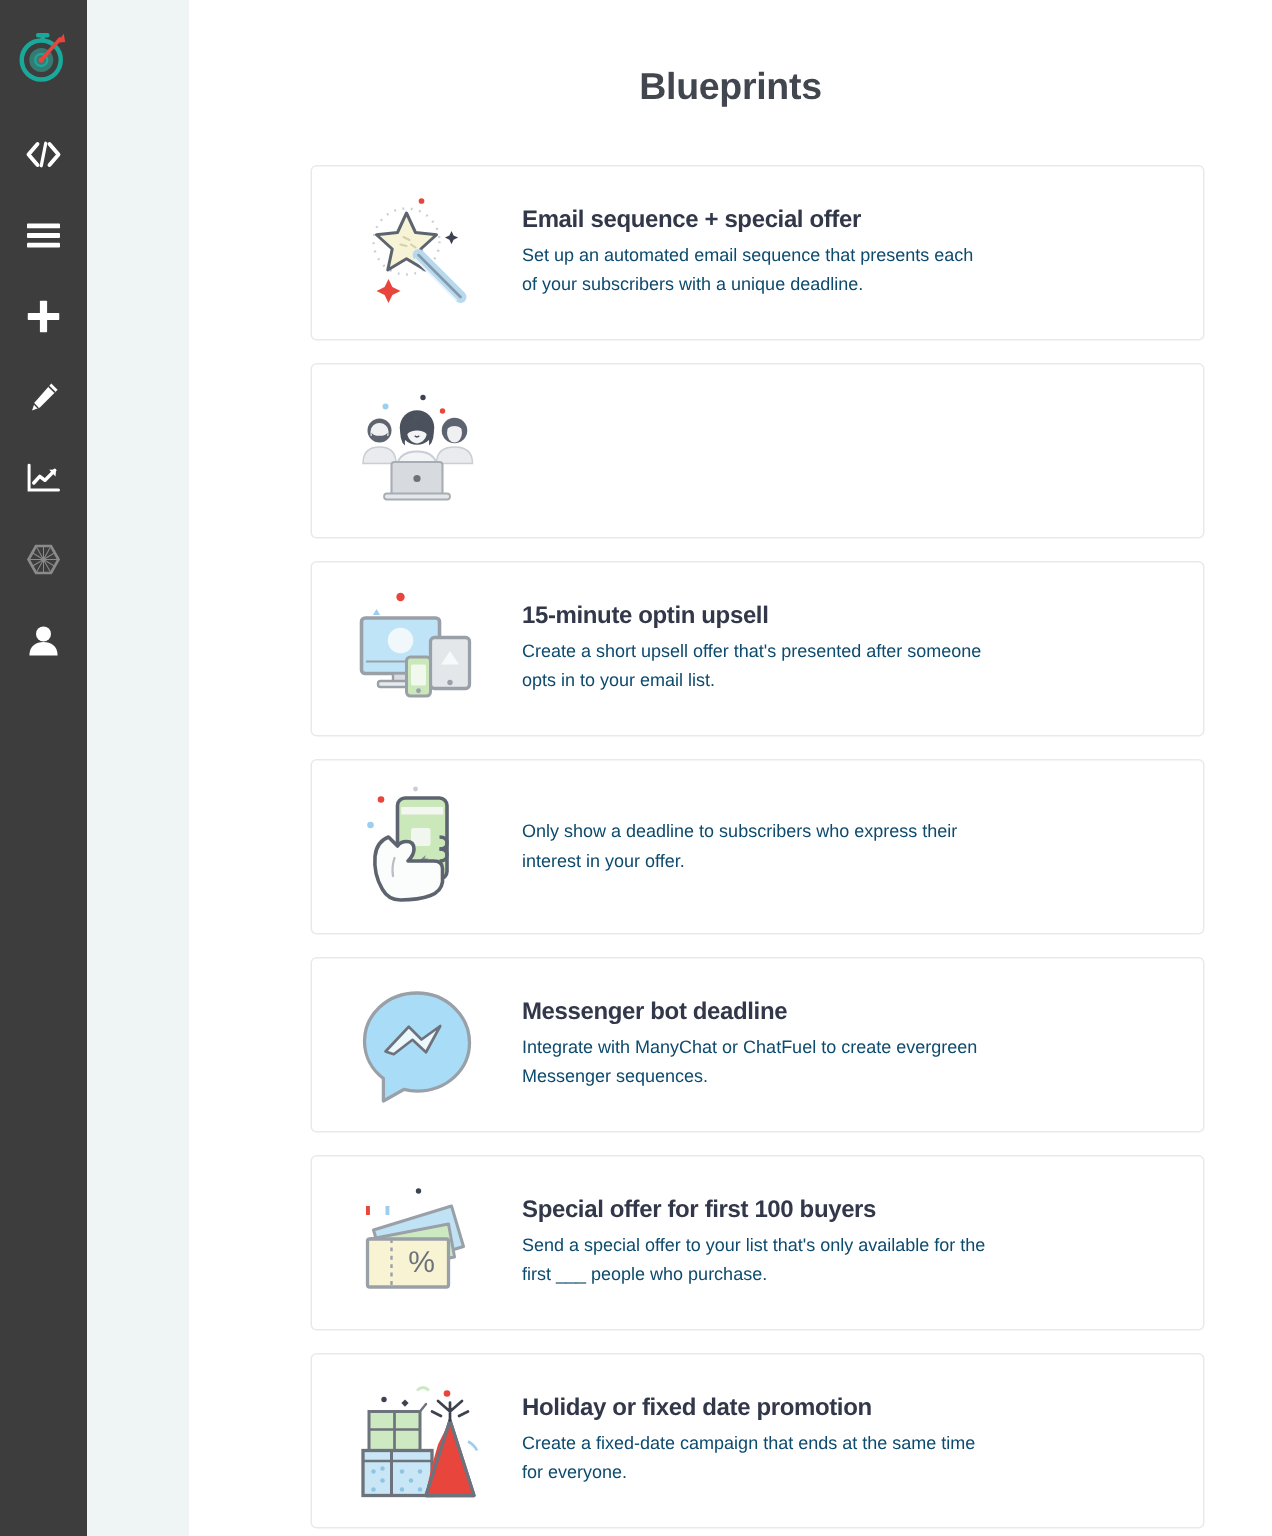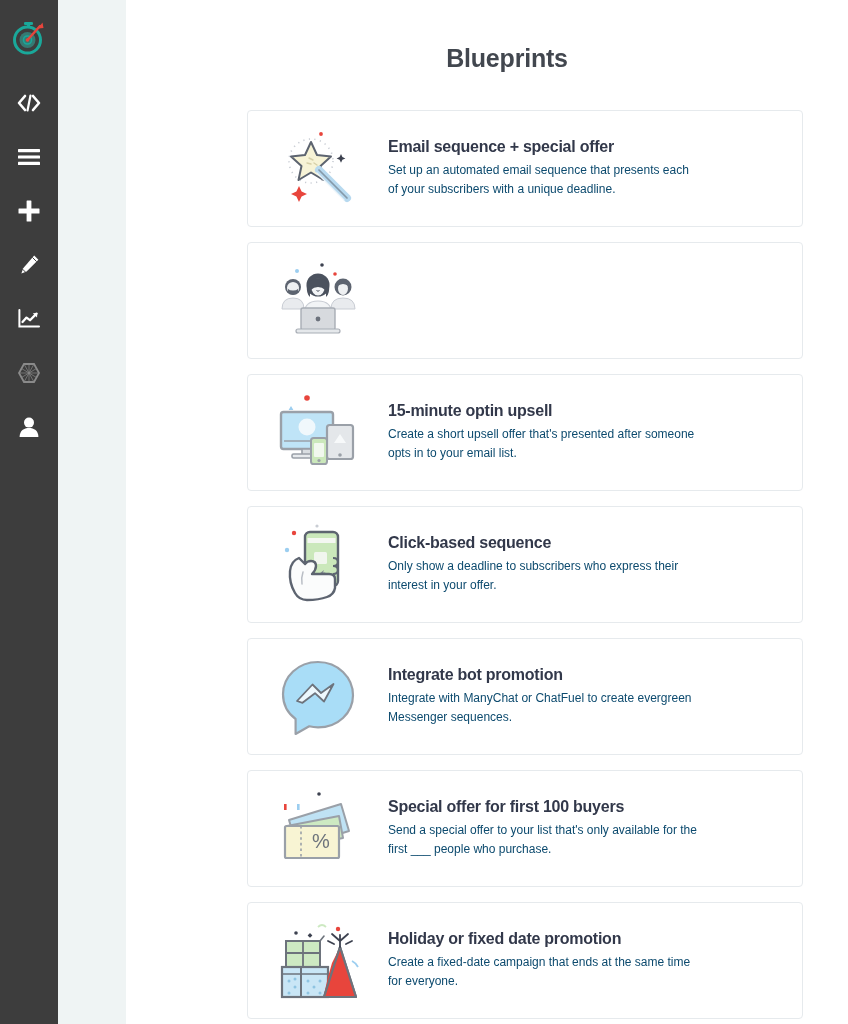--- a/index.html
+++ b/index.html
@@ -30,21 +30,20 @@
     width:68px; flex:0 0 68px; height:1024px;
     background:#eff4f4;
   }
 
   
   .content {
     flex:1 1 auto; height:1024px;
     background:#ffffff;
     position:relative;
     overflow:hidden;
-    padding-left:40px;
   }
   .page-title {
     text-align:center;
     font-size:25px;
     font-weight:bold;
     color:#42474f;
     letter-spacing:-0.2px;
     margin-top:44px;
   }
   .card-list {
@@ -257,34 +256,33 @@
             <path d="M26 50 q-2 6 -1 12" stroke="#b9bec5" stroke-width="1.5" fill="none" stroke-linecap="round"></path>
             <path d="M56 36 q5 0 5 4 q0 4 -5 4" fill="none" stroke="#5d6470" stroke-width="2.2"></path>
             <path d="M56 44 q5 0 5 4 q0 4 -5 4" fill="none" stroke="#5d6470" stroke-width="2.2"></path>
 
             <circle cx="10" cy="28" r="2.2" fill="#9ccef0"></circle>
             <circle cx="17" cy="11" r="2.2" fill="#e8453c"></circle>
             <circle cx="40" cy="4" r="1.6" fill="#c9cdd4"></circle>
           </svg>
         </div>
         <div class="card-body">
-          <div class="card-title">Click-based sequence</div>
           <div class="card-desc">Only show a deadline to subscribers who express their interest in your offer.</div>
         </div>
       </div>
 
       <div class="card">
         <div class="card-icon">
           <svg width="82" height="82" viewBox="0 0 82 82">
             <path d="M41 6 C21 6 6 20.5 6 38.2 C6 48.3 10.9 57.2 18.6 63 L18.6 78 L32.2 70.3 C35 71 38 71.4 41 71.4 C61 71.4 76 56.9 76 39.2 C76 21.5 61 6 41 6 Z" fill="#a9ddf7" stroke="#9aa0a8" stroke-width="2.2" stroke-linejoin="round"></path>
             <path d="M20 45 L35.5 28.5 L44 37 L56.5 28 L47 45.5 L38 37.2 L25.5 46.8 Z" fill="#edf8fd" stroke="#6d737c" stroke-width="1.8" stroke-linejoin="round"></path>
           </svg>
         </div>
         <div class="card-body">
-          <div class="card-title">Integrate bot promotion</div>
+          <div class="card-title">Messenger bot deadline</div>
           <div class="card-desc">Integrate with ManyChat or ChatFuel to create evergreen Messenger sequences.</div>
         </div>
       </div>
 
       <div class="card">
         <div class="card-icon">
           <svg width="86" height="86" viewBox="0 0 86 86">
 
             <path d="M14 34 L66 18 L74 45 L22 61 Z" fill="#bfe2f4" stroke="#9aa0a8" stroke-width="2" stroke-linejoin="round"></path>
 

